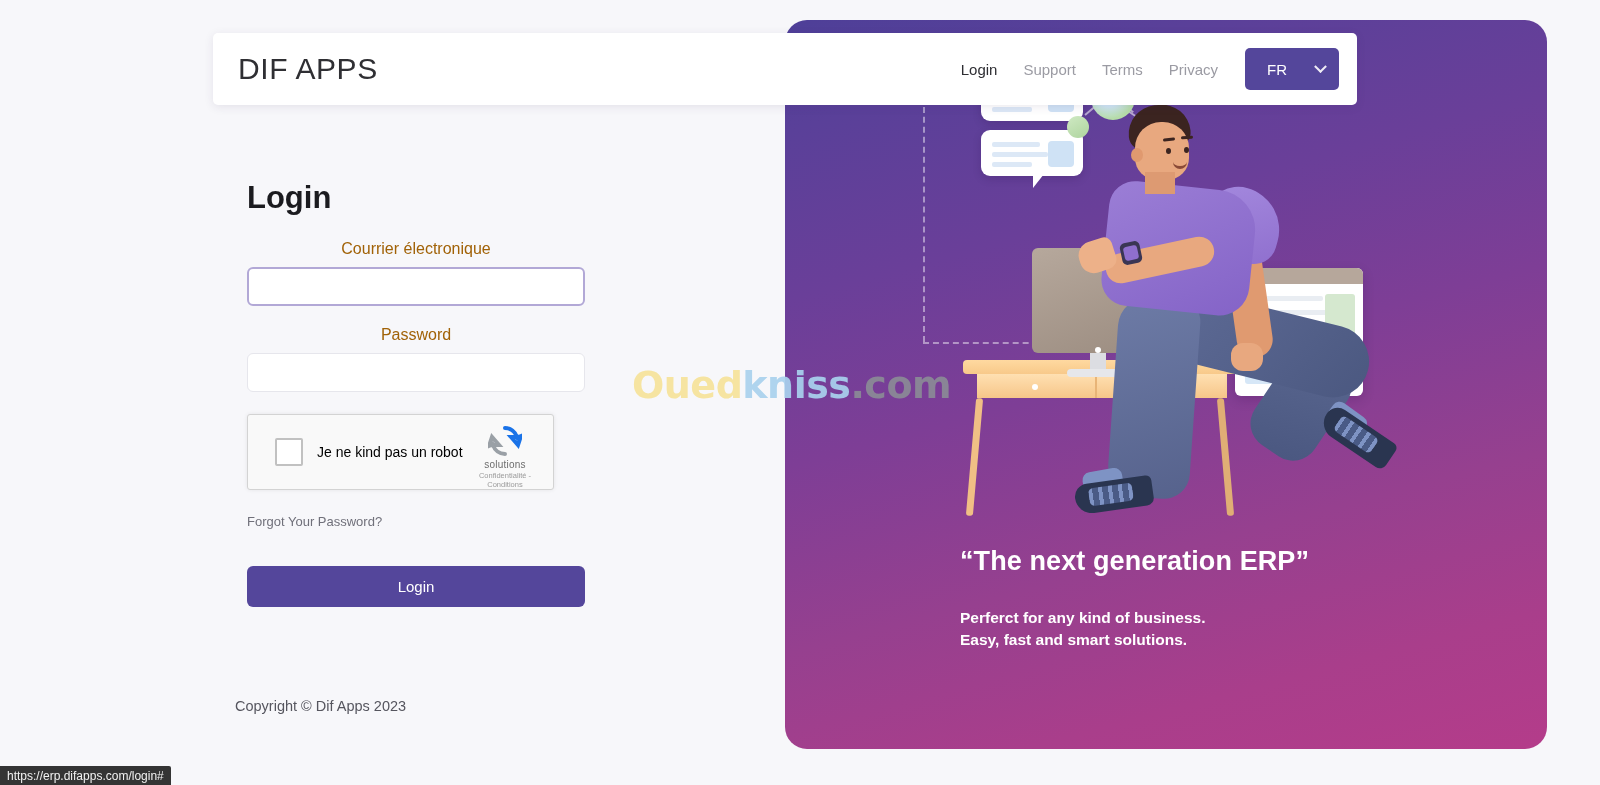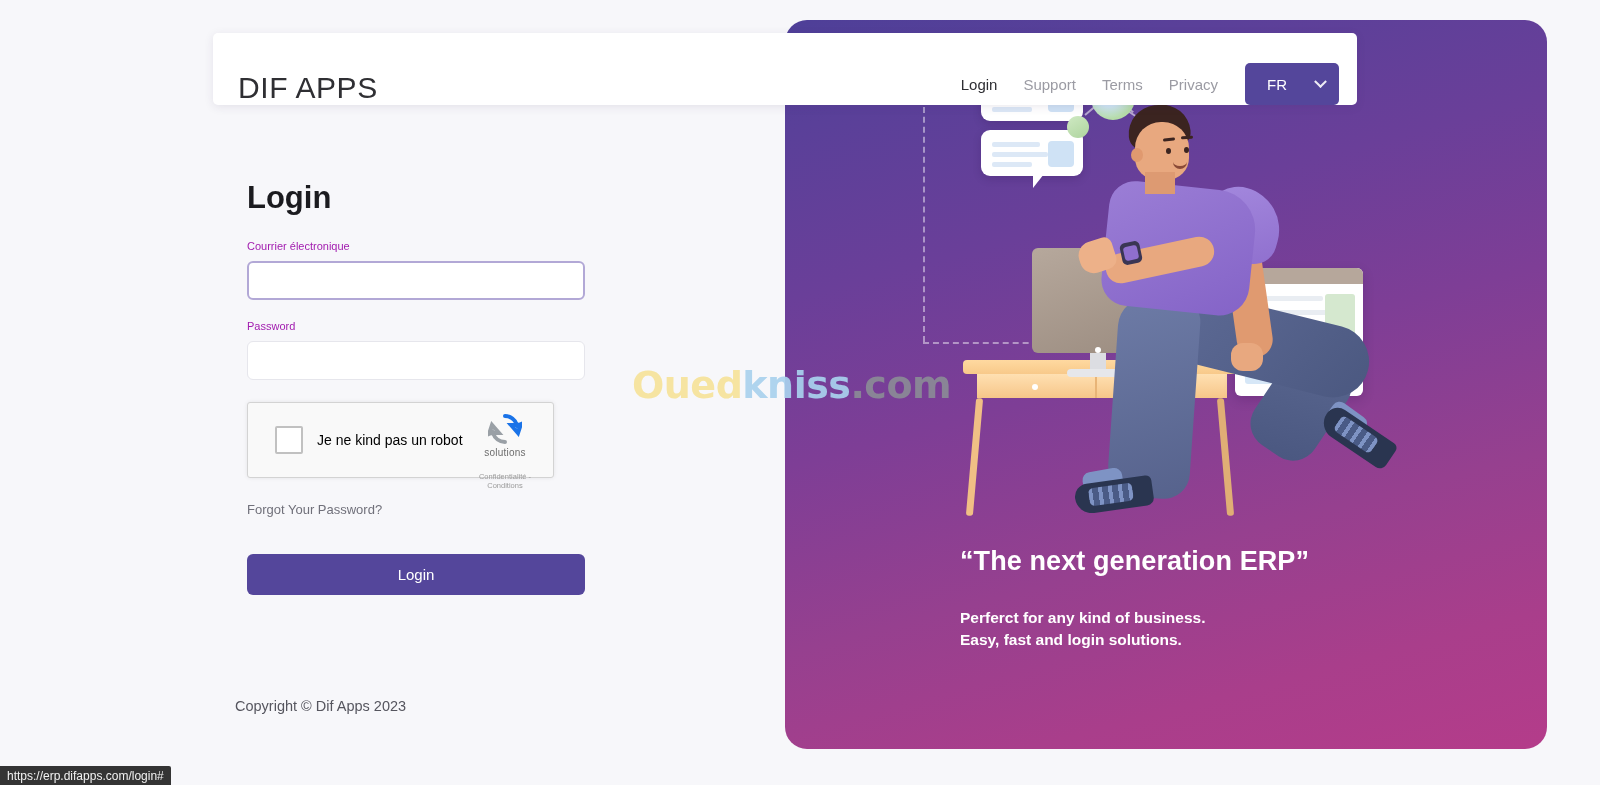--- a/index.html
+++ b/index.html
@@ -140,59 +140,59 @@
   
   .hero-copy { position: absolute; left: 175px; bottom: 98px; width: 560px; color: #fff; margin-top: 16px; }
   .hero-quote { font-size: 27px; font-weight: bold; letter-spacing: .1px; margin-bottom: 30px; }
   .hero-sub { font-size: 15.5px; line-height: 1.42; font-weight: 700; }
 
   
   .header-card {
     position: absolute; left: 213px; top: 33px; width: 1144px; height: 72px;
     background: #fff; border-radius: 5px;
     box-shadow: 0 2px 10px rgba(60,40,90,.10);
-    display: flex; align-items: flex-end; justify-content: space-between;
+    display: flex; align-items: center; justify-content: space-between;
     padding: 0 18px 0 25px;
   }
   .brand { font-size: 30px; font-weight: 300; color: #2f2f33; letter-spacing: .6px; }
   .nav { display: flex; align-items: center; gap: 0; }
   .nav a {
     font-size: 15px; color: #9b9ba3; text-decoration: none; padding: 0 13px; line-height: 1;
   }
   .nav a.active { color: #2e2e33; }
   .lang-btn {
     margin-left: 14px; width: 94px; height: 42px; background: #54469b; border-radius: 5px;
     display: flex; align-items: center; justify-content: space-between;
     padding: 0 14px 0 22px; color: #fff; font-size: 15px; cursor: pointer;
   }
   .chev { width: 9px; height: 9px; border-right: 2px solid #fff; border-bottom: 2px solid #fff;
           transform: rotate(45deg) translate(-2px,-2px); opacity: .9; }
 
   
   .form { position: absolute; left: 247px; top: 180px; width: 338px; }
   .form h1 { font-size: 31px; font-weight: bold; color: #1b1b1f; margin-bottom: 24px; }
-  .field-label { font-size: 11px; color: #a21caf; margin-bottom: 9px; }
+  .field-label { font-size: 16px; color: #a16207; margin-bottom: 9px; text-align: center; }
   .input {
     width: 338px; height: 39px; border-radius: 6px; background: #fff;
     border: 1px solid #e6e6ec; margin-bottom: 20px;
   }
   .input.focused { border: 2px solid #b2a8d6; }
 
   
   .recaptcha {
     width: 307px; height: 76px; background: #f9f9f9; border: 1px solid #d3d3d3;
     border-radius: 3px; display: flex; align-items: center;
     box-shadow: 0 0 4px rgba(0,0,0,.08); margin-top: 2px; position: relative;
   }
   .rc-box { width: 28px; height: 28px; background: #fff; border: 2px solid #c1c1c1; border-radius: 2px; margin-left: 27px; }
   .rc-text { font-size: 14px; color: #000; margin-left: 14px; }
   .rc-brand { position: absolute; right: 9px; top: 9px; width: 78px; text-align: center; }
   .rc-logo { width: 34px; height: 34px; margin: 0 auto 1px; position: relative; }
   .rc-name { font-size: 10px; color: #6d6d6d; letter-spacing: .2px; }
-  .rc-legal { font-size: 7.5px; color: #9b9b9b; margin-top: 14px; }
+  .rc-legal { font-size: 7.5px; color: #9b9b9b; margin-top: 1px; }
 
   .forgot { display: block; font-size: 13px; color: #70707a; text-decoration: none; margin-top: 24px; }
   .login-btn {
     width: 338px; height: 41px; background: #54469b; color: #fff; border: none;
     border-radius: 6px; font-size: 15px; font-family: inherit; margin-top: 37px; cursor: pointer;
   }
   .copyright { position: absolute; left: 235px; top: 698px; font-size: 14.5px; color: #55555e; }
 
   
   .watermark {
@@ -305,21 +305,21 @@
         <div class="watch">
             <i></i>
           </div>
         <div class="hand-front"></div>
       </div>
     </div>
 
     <div class="hero-copy">
       <div class="hero-quote">“The next generation ERP”</div>
       <div class="hero-sub">Perferct for any kind of business.</div>
-      <div class="hero-sub">Easy, fast and login solutions.</div>
+      <div class="hero-sub">Easy, fast and smart solutions.</div>
     </div>
   </div>
 
   <div class="header-card">
     <div class="brand">DIF APPS</div>
     <div class="nav">
       <a href="#" class="active">Login</a>
       <a href="#">Support</a>
       <a href="#">Terms</a>
       <a href="#">Privacy</a>

